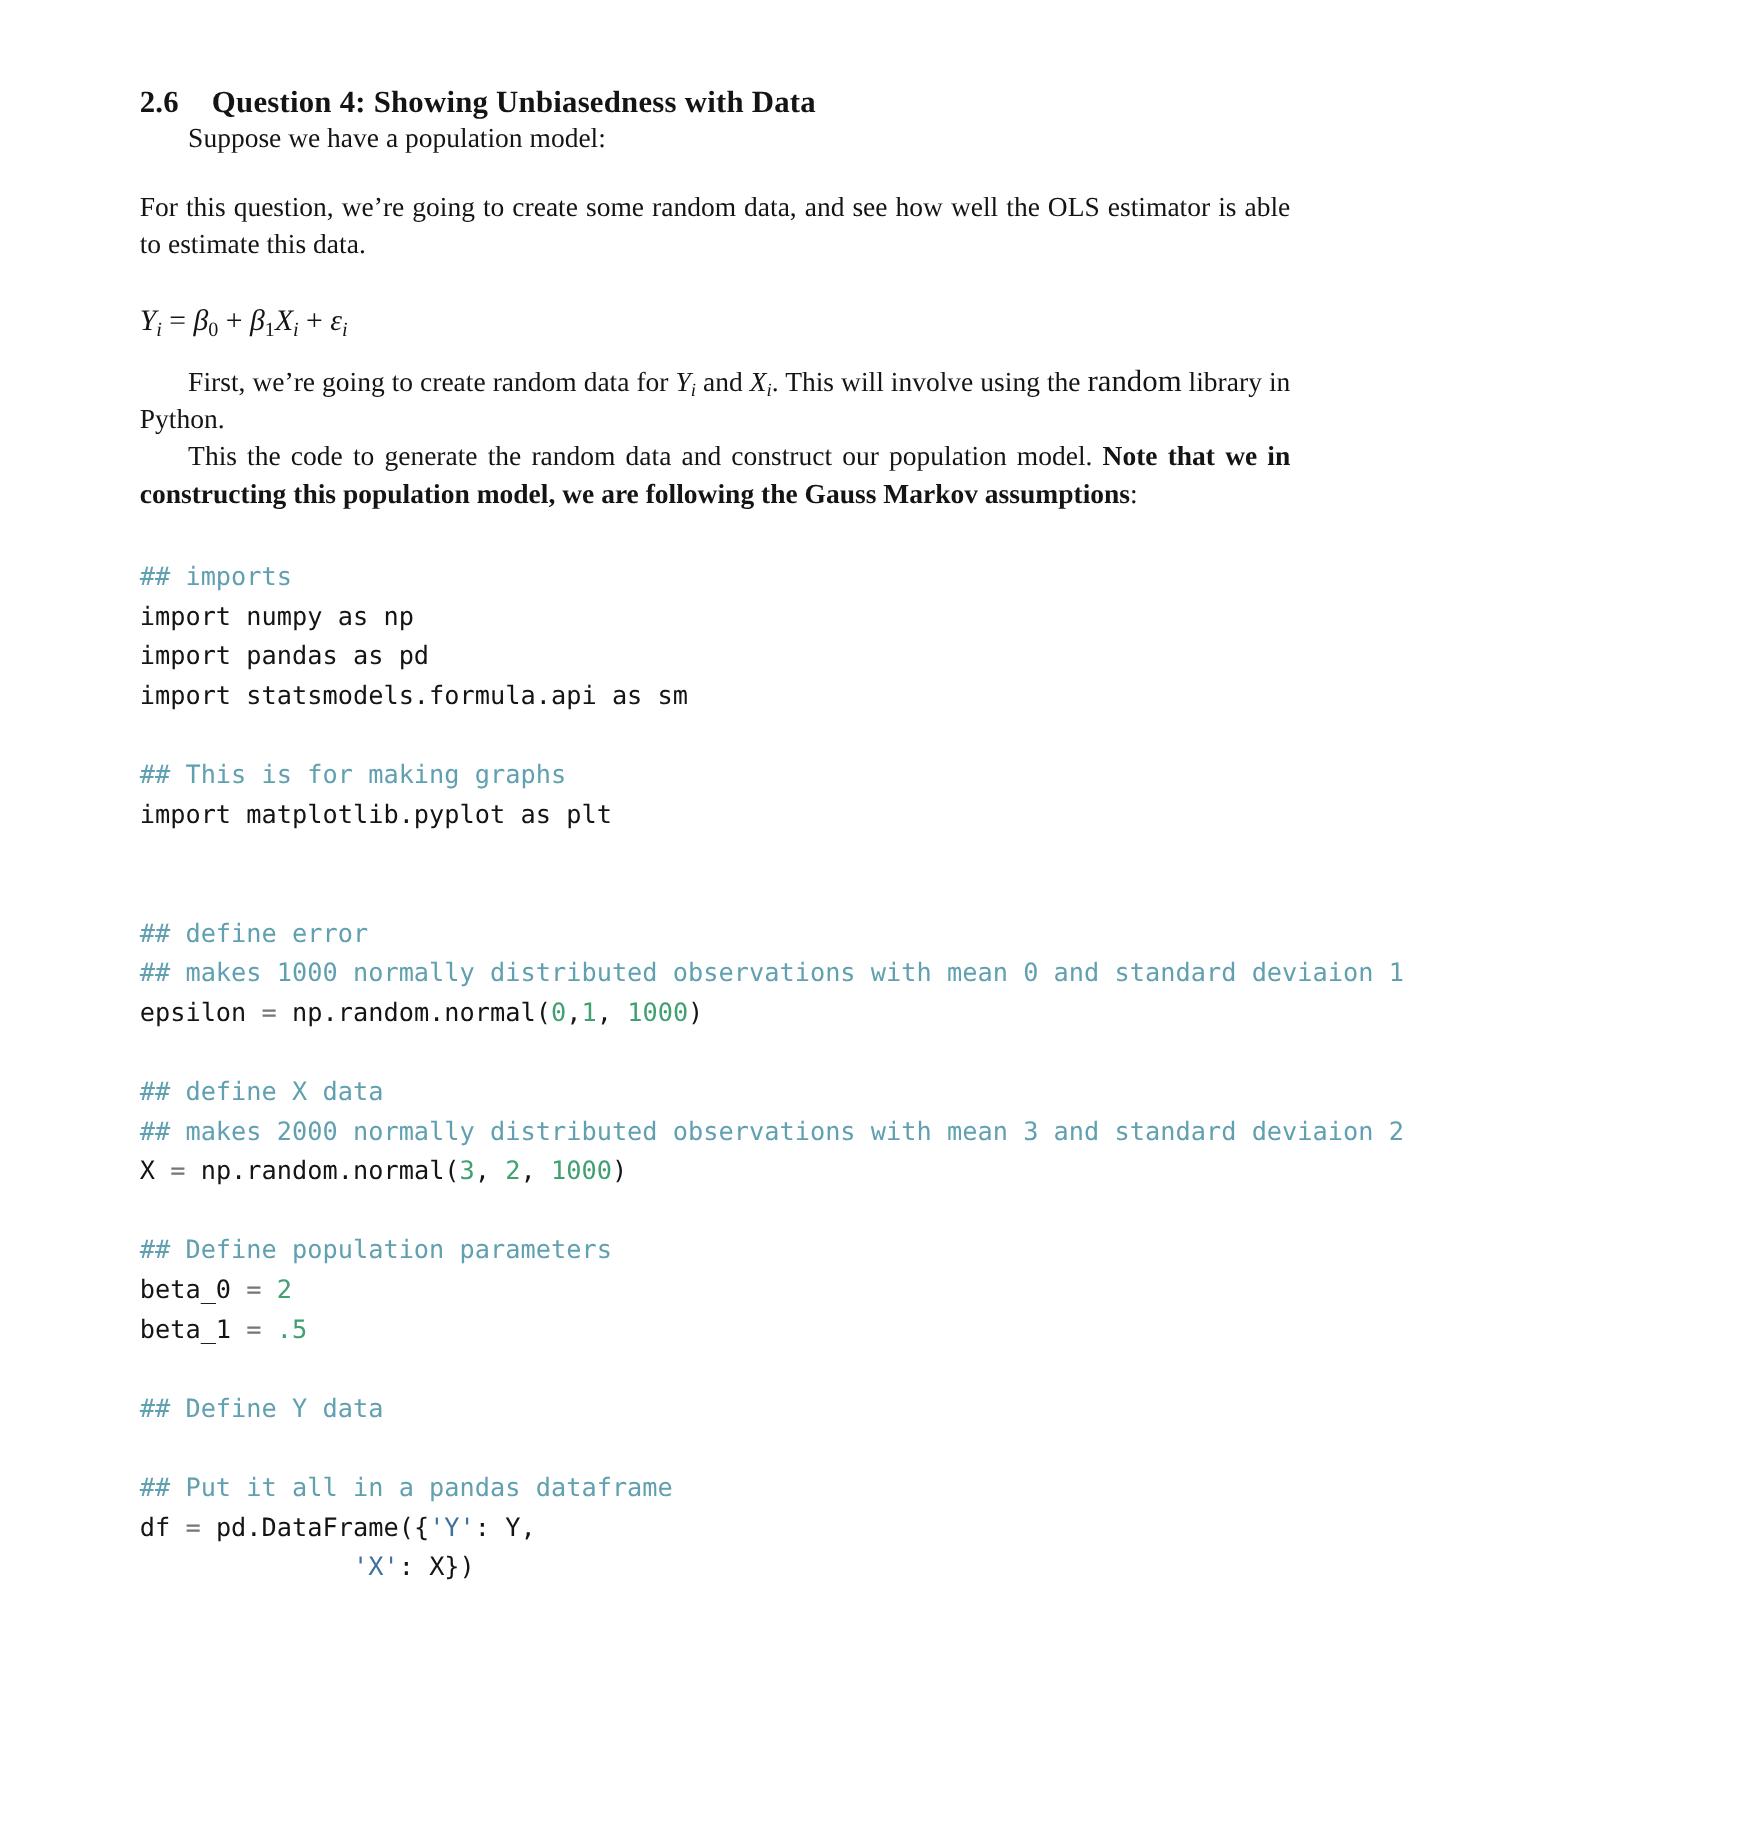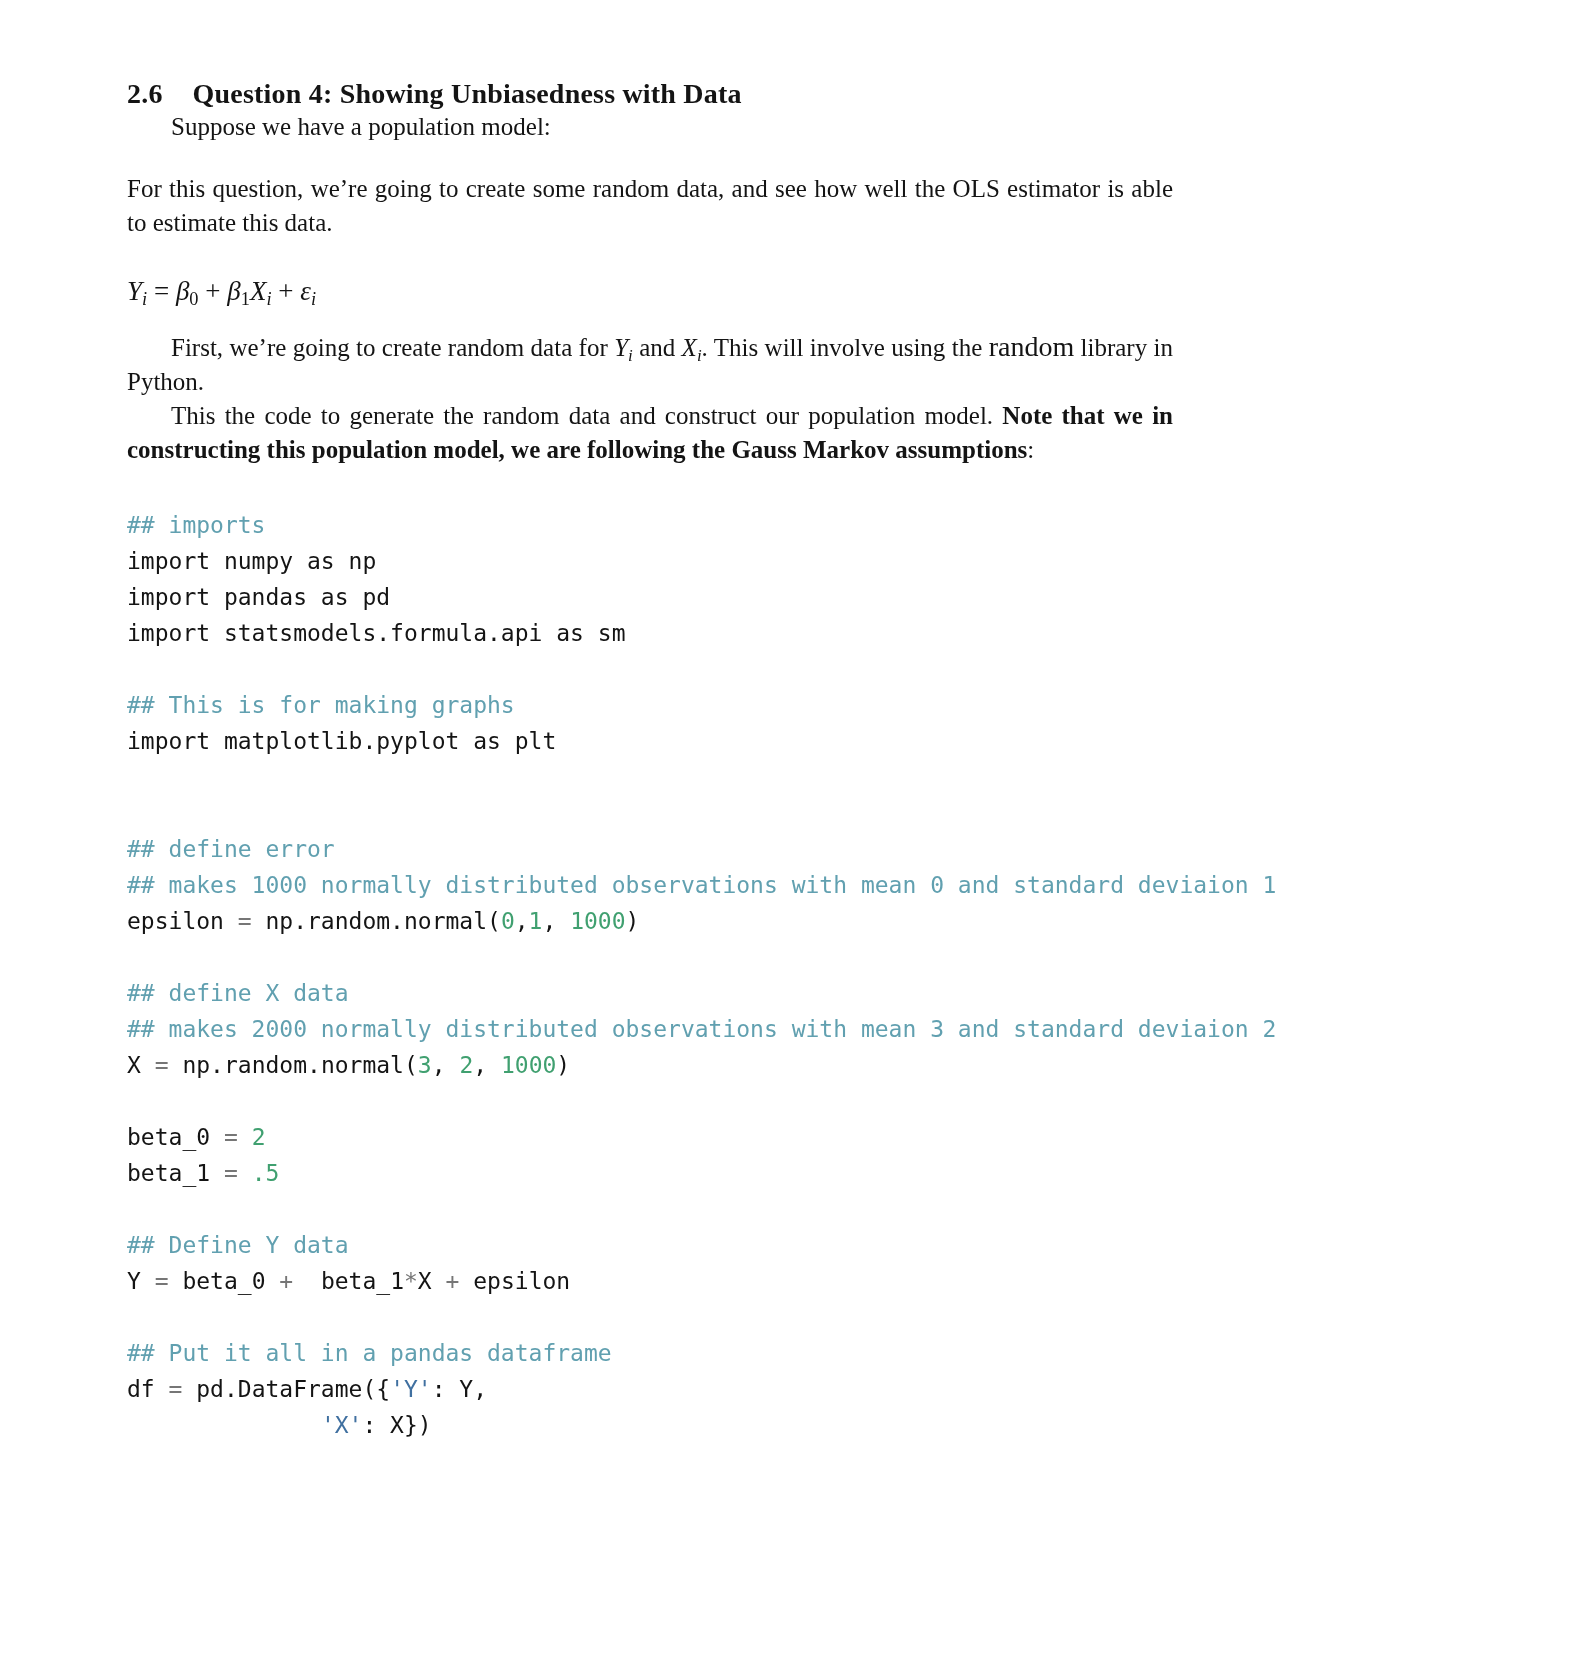--- a/index.html
+++ b/index.html
@@ -94,24 +94,24 @@
       <div class="code-line">&nbsp;</div>
       <div class="code-line">&nbsp;</div>
       <div class="code-line"><span class="tok-comment">## define error</span></div>
       <div class="code-line"><span class="tok-comment">## makes 1000 normally distributed observations with mean 0 and standard deviaion 1</span></div>
       <div class="code-line"><span class="tok-plain">epsilon </span><span class="tok-op">= </span><span class="tok-plain">np.random.normal(</span><span class="tok-num">0</span><span class="tok-plain">,</span><span class="tok-num">1</span><span class="tok-plain">, </span><span class="tok-num">1000</span><span class="tok-plain">)</span></div>
       <div class="code-line">&nbsp;</div>
       <div class="code-line"><span class="tok-comment">## define X data</span></div>
       <div class="code-line"><span class="tok-comment">## makes 2000 normally distributed observations with mean 3 and standard deviaion 2</span></div>
       <div class="code-line"><span class="tok-plain">X </span><span class="tok-op">= </span><span class="tok-plain">np.random.normal(</span><span class="tok-num">3</span><span class="tok-plain">, </span><span class="tok-num">2</span><span class="tok-plain">, </span><span class="tok-num">1000</span><span class="tok-plain">)</span></div>
       <div class="code-line">&nbsp;</div>
+      <div class="code-line"><span class="tok-comment">## Define population parameters</span></div>
       <div class="code-line"><span class="tok-plain">beta_0 </span><span class="tok-op">= </span><span class="tok-num">2</span></div>
       <div class="code-line"><span class="tok-plain">beta_1 </span><span class="tok-op">= </span><span class="tok-num">.5</span></div>
       <div class="code-line">&nbsp;</div>
       <div class="code-line"><span class="tok-comment">## Define Y data</span></div>
-      <div class="code-line"><span class="tok-plain">Y </span><span class="tok-op">= </span><span class="tok-plain">beta_0 </span><span class="tok-op">+ </span><span class="tok-plain"> beta_1</span><span class="tok-op">*</span><span class="tok-plain">X </span><span class="tok-op">+ </span><span class="tok-plain">epsilon</span></div>
       <div class="code-line">&nbsp;</div>
       <div class="code-line"><span class="tok-comment">## Put it all in a pandas dataframe</span></div>
       <div class="code-line"><span class="tok-plain">df </span><span class="tok-op">= </span><span class="tok-plain">pd.DataFrame({</span><span class="tok-str">'Y'</span><span class="tok-plain">: Y,</span></div>
       <div class="code-line"><span class="tok-plain">              </span><span class="tok-str">'X'</span><span class="tok-plain">: X})</span></div>
     </div>
 
 </div>
 
 </body></html>

